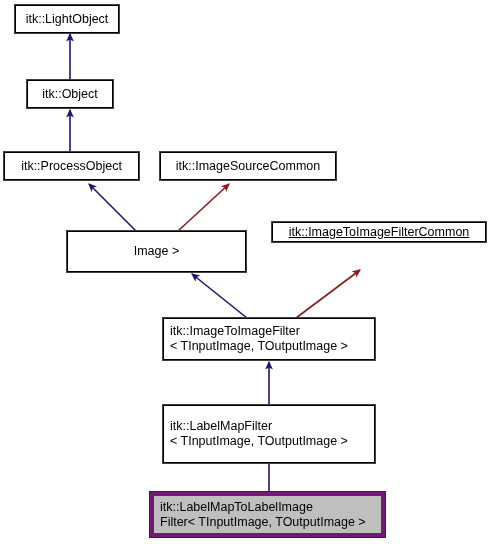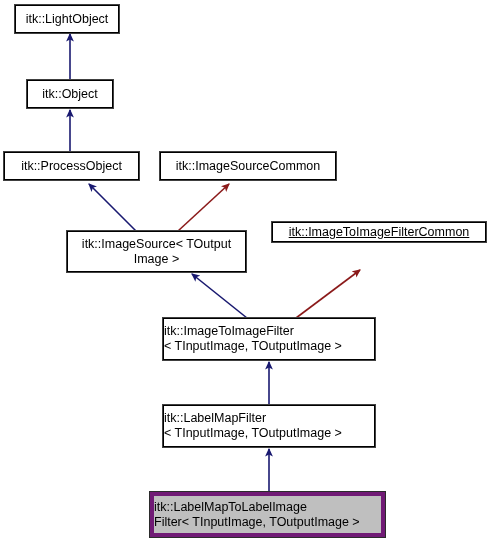--- a/index.html
+++ b/index.html
@@ -36,20 +36,21 @@
   .node.highlight {
     background: #bfbfbf;
     border: 4px solid #701a75;
     outline: 1px solid #2b2b2b;
   }
   .node .line1, .node .line2 {
     display: block;
   }
   .node.leftalign {
     align-items: flex-start;
+    padding-left: 6px;
   }
   svg.edges {
     position: absolute;
     left: 0;
     top: 0;
     width: 492px;
     height: 544px;
     pointer-events: none;
   }
 </style>
@@ -104,34 +105,33 @@
 
   <div class="node" style="left:27px; top:80px; width:86px; height:28px;">
     <span class="line1">itk::Object</span>
   </div>
 
   <div class="node" style="left:160px; top:152px; width:176px; height:28px;">
     <span class="line1">itk::ImageSourceCommon</span>
   </div>
 
   <div class="node" style="left:67px; top:231px; width:179px; height:41px;">
-    <span class="line1">itk::ImageSource&lt; TOutput</span>
     <span class="line2">Image &gt;</span>
   </div>
 
   <div class="node" style="left:272px; top:222px; width:214px; height:20px;text-decoration:underline;">
     <span class="line1">itk::ImageToImageFilterCommon</span>
   </div>
 
   <div class="node leftalign" style="left:163px; top:318px; width:212px; height:42px;">
     <span class="line1">itk::ImageToImageFilter</span>
     <span class="line2">&lt; TInputImage, TOutputImage &gt;</span>
   </div>
 
-  <div class="node leftalign" style="left:163px; top:405px; width:212px; height:42px;">
+  <div class="node leftalign" style="left:163px; top:405px; width:212px; height:58px;">
     <span class="line1">itk::LabelMapFilter</span>
     <span class="line2">&lt; TInputImage, TOutputImage &gt;</span>
   </div>
 
   <div class="node leftalign highlight" style="left:150px; top:492px; width:235px; height:45px;">
     <span class="line1">itk::LabelMapToLabelImage</span>
     <span class="line2">Filter&lt; TInputImage, TOutputImage &gt;</span>
   </div>
 
 </div>

